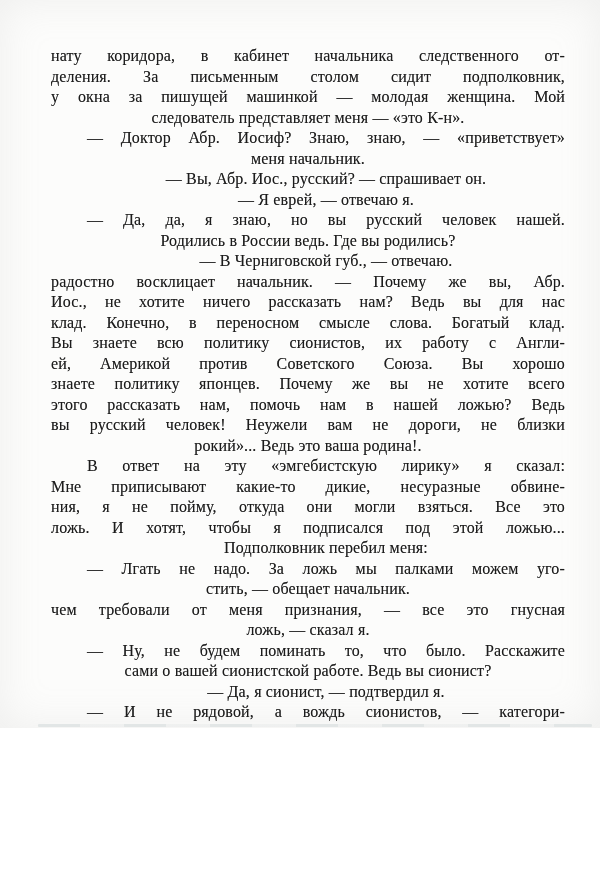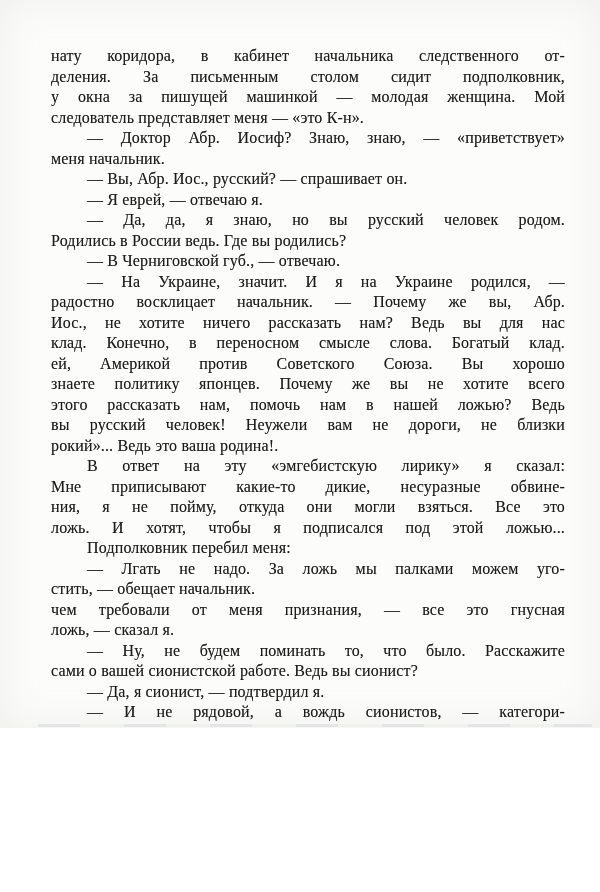--- a/index.html
+++ b/index.html
@@ -24,21 +24,21 @@
     top: 46px;
     width: 514px;
   }
   .line {
     font-size: 16px;
     line-height: 20.5px;
     height: 20.5px;
     white-space: nowrap;
     letter-spacing: 0.15px;
     text-shadow: 0 0 0.5px rgba(20,20,20,0.45);
-    text-align: left;
+    text-align: center;
   }
   .line.just {
     white-space: normal;
     text-align: justify;
     text-align-last: justify;
   }
   .line.indent {
     text-indent: 36px;
   }
   .page-number {
@@ -69,27 +69,27 @@
 <div class="page">
   <main class="text-block">
       <div class="line just">нату коридора, в кабинет начальника следственного от-</div>
       <div class="line just">деления. За письменным столом сидит подполковник,</div>
       <div class="line just">у окна за пишущей машинкой — молодая женщина. Мой</div>
       <div class="line">следователь представляет меня — «это К-н».</div>
       <div class="line indent just">— Доктор Абр. Иосиф? Знаю, знаю, — «приветствует»</div>
       <div class="line">меня начальник.</div>
       <div class="line indent">— Вы, Абр. Иос., русский? — спрашивает он.</div>
       <div class="line indent">— Я еврей, — отвечаю я.</div>
-      <div class="line indent just">— Да, да, я знаю, но вы русский человек родом.</div>
+      <div class="line indent just">— Да, да, я знаю, но вы русский человек нашей.</div>
       <div class="line">Родились в России ведь. Где вы родились?</div>
       <div class="line indent">— В Черниговской губ., — отвечаю.</div>
-      <div class="line indent just">— На Украине, значит. И я на Украине родился, —</div>
       <div class="line just">радостно восклицает начальник. — Почему же вы, Абр.</div>
       <div class="line just">Иос., не хотите ничего рассказать нам? Ведь вы для нас</div>
       <div class="line just">клад. Конечно, в переносном смысле слова. Богатый клад.</div>
+      <div class="line just">Вы знаете всю политику сионистов, их работу с Англи-</div>
       <div class="line just">ей, Америкой против Советского Союза. Вы хорошо</div>
       <div class="line just">знаете политику японцев. Почему же вы не хотите всего</div>
       <div class="line just">этого рассказать нам, помочь нам в нашей ложью? Ведь</div>
       <div class="line just">вы русский человек! Неужели вам не дороги, не близки</div>
       <div class="line">рокий»... Ведь это ваша родина!.</div>
       <div class="line indent just">В ответ на эту «эмгебистскую лирику» я сказал:</div>
       <div class="line just">Мне приписывают какие-то дикие, несуразные обвине-</div>
       <div class="line just">ния, я не пойму, откуда они могли взяться. Все это</div>
       <div class="line just">ложь. И хотят, чтобы я подписался под этой ложью...</div>
       <div class="line indent">Подполковник перебил меня:</div>

